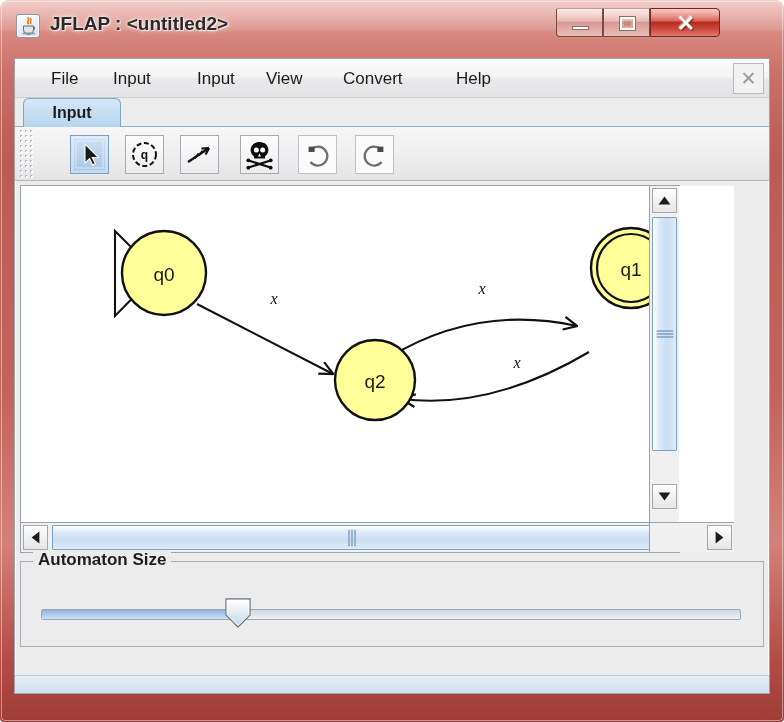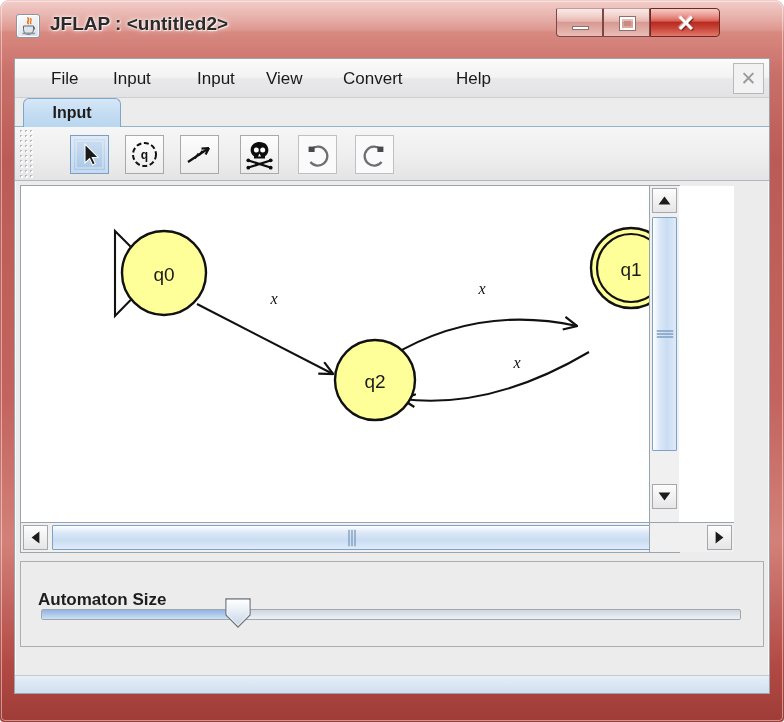--- a/index.html
+++ b/index.html
@@ -261,21 +261,21 @@
   
   #size-group {
     position: absolute; left: 5px; top: 502px;
     width: 744px; height: 86px;
     border: 1px solid #adadb1;
     background: #ececed;
   }
   #size-legend {
     position: absolute; left: 12px; top: -12px;
     padding: 0 5px; background: #ececed;
-    font-size: 17px; font-weight: bold; color: #1d1d1d; margin-top: 40px;
+    font-size: 17px; font-weight: bold; color: #1d1d1d;
   }
   #slider-track {
     position: absolute; left: 20px; top: 47px;
     width: 700px; height: 11px;
     background: linear-gradient(180deg,#cfd6dd,#eef2f6);
     border: 1px solid #9fa8b2;
     border-radius: 2px;
   }
   #slider-fill {
     position:absolute; left:0; top:0; height:100%;

